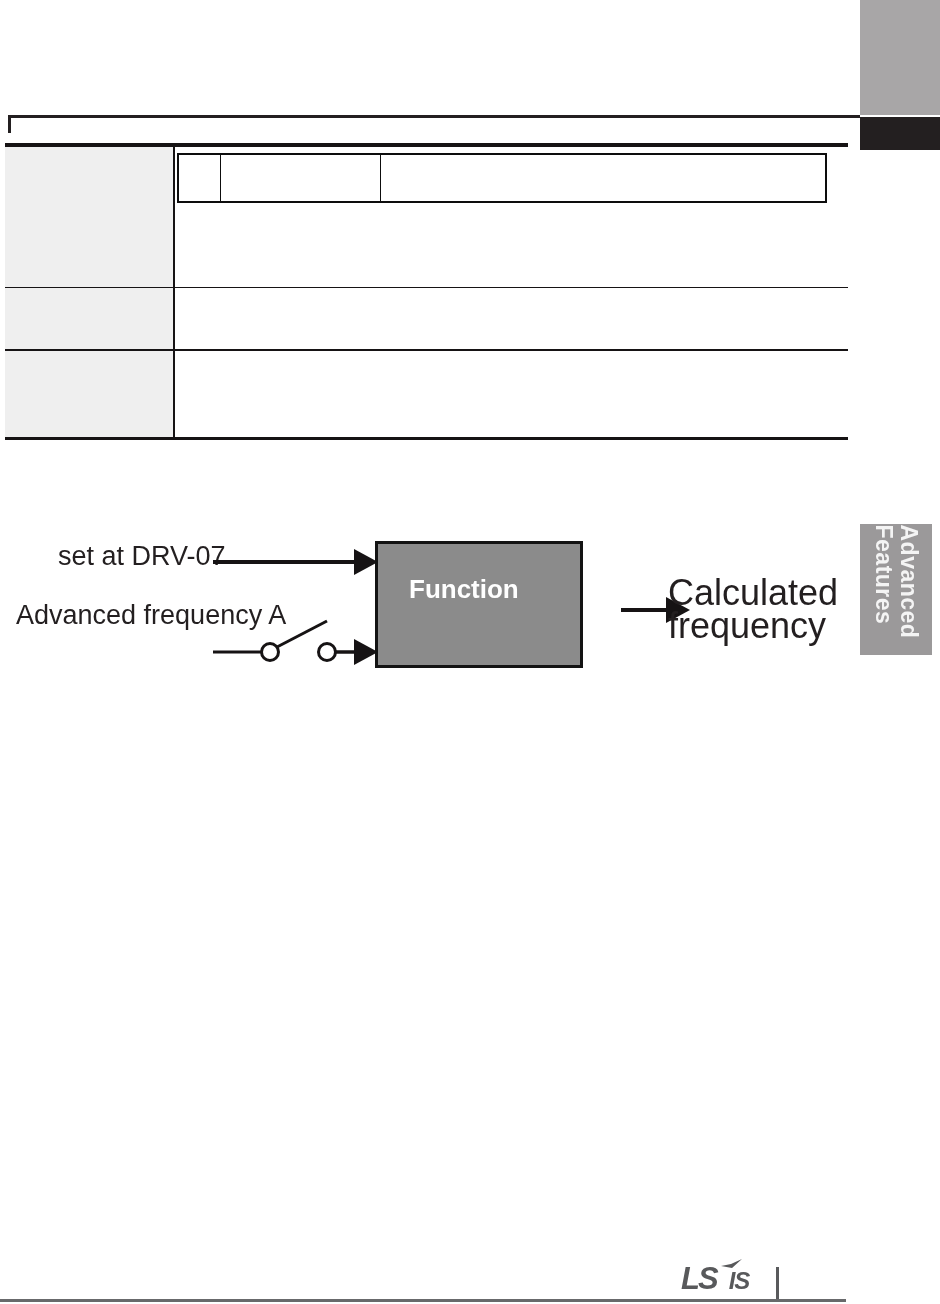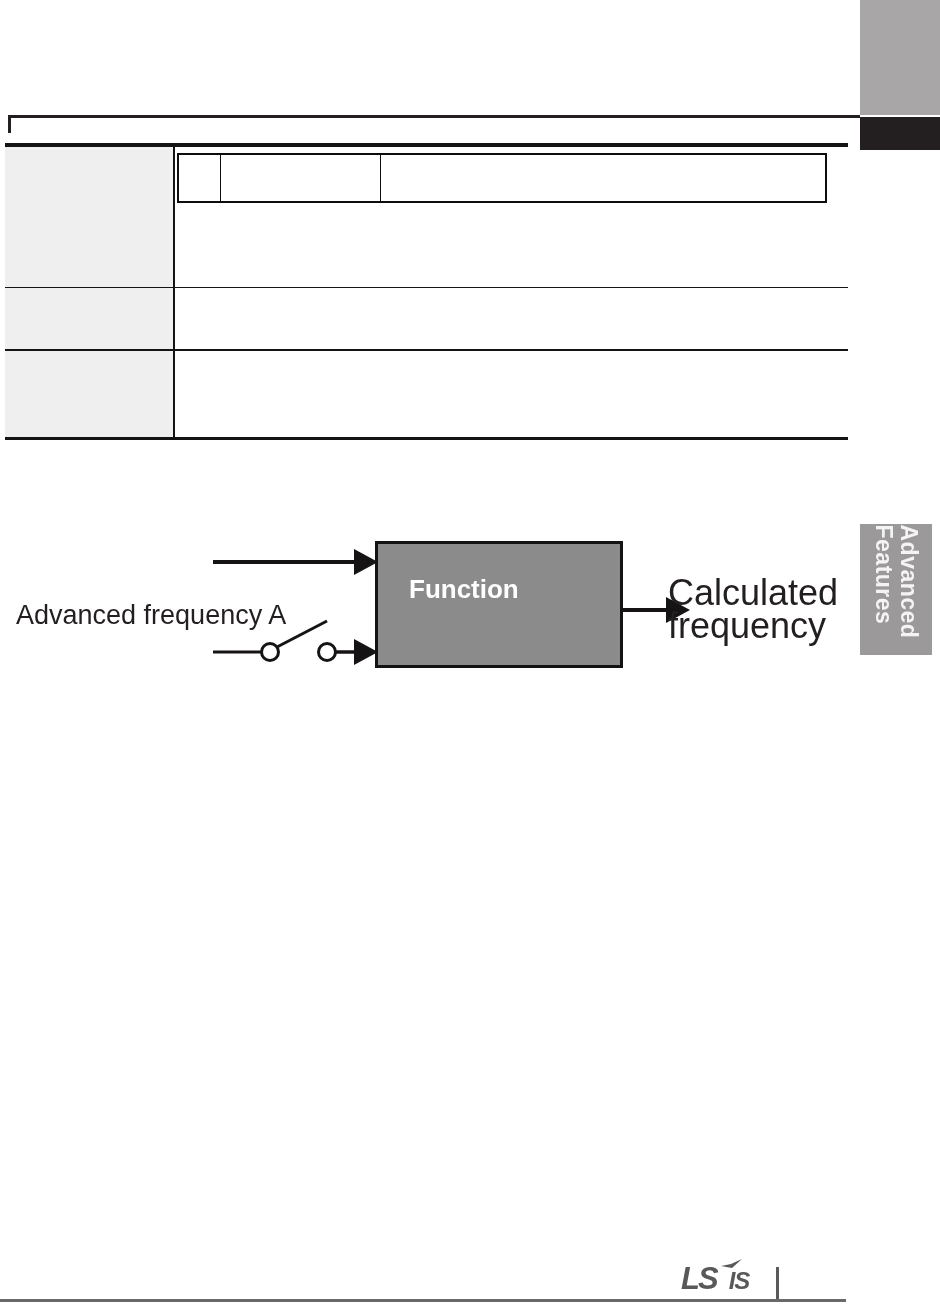--- a/index.html
+++ b/index.html
@@ -35,21 +35,21 @@
   .inner-cell.c1 { width:42px;  border-right:1.5px solid #0d0d0d; }
   .inner-cell.c2 { width:160px; border-right:1.5px solid #0d0d0d; }
   .inner-cell.c3 { flex:1; }
   .dg-label { position:absolute; font-size:27px; line-height:31px; color:#231f20; white-space:nowrap; }
   .lbl-in1-l1 { left:6px;  top:509px; }
   .lbl-in1-l2 { left:58px; top:541px; }
   .lbl-in2-l1 { left:16px; top:600px; }
   .lbl-in2-l2 { left:62px; top:633px; }
   .diagram-svg { position:absolute; left:0; top:500px; width:940px; height:200px; }
   .function-box {
-    position:absolute; left:375px; top:541px; width:248px; height:127px;
+    position:absolute; left:375px; top:541px; width:208px; height:127px;
     background:#8b8b8b; border:3px solid #131313; box-sizing:border-box;
   }
   .function-box-text {
     padding:30px 0 0 31px; color:#ffffff; font-weight:bold;
     font-size:26px; line-height:31px; white-space:nowrap;
   }
   .output-label {
     position:absolute; left:668px; top:576px; width:156px; text-align:center;
     font-size:36px; line-height:33px; color:#231f20;
   }
@@ -100,20 +100,21 @@
     <div class="t-row r2">
       <div class="t-head"></div>
       <div class="t-body"></div>
     </div>
     <div class="t-row r3">
       <div class="t-head"></div>
       <div class="t-body"></div>
     </div>
   </div>
 
+  <div class="dg-label lbl-in1-l2">set at DRV-07</div>
   <div class="dg-label lbl-in2-l1">Advanced frequency A</div>
 
   <svg class="diagram-svg" viewBox="0 0 940 200" xmlns="http://www.w3.org/2000/svg">
 
     <line x1="213" y1="62" x2="358" y2="62" stroke="#161314" stroke-width="4"></line>
     <polygon points="354,49 354,75 378,62" fill="#161314"></polygon>
 
     <line x1="213" y1="152" x2="261" y2="152" stroke="#161314" stroke-width="3"></line>
     <circle cx="270" cy="152" r="8.5" fill="#ffffff" stroke="#161314" stroke-width="3"></circle>
     <line x1="277" y1="147" x2="327" y2="121" stroke="#161314" stroke-width="3"></line>

